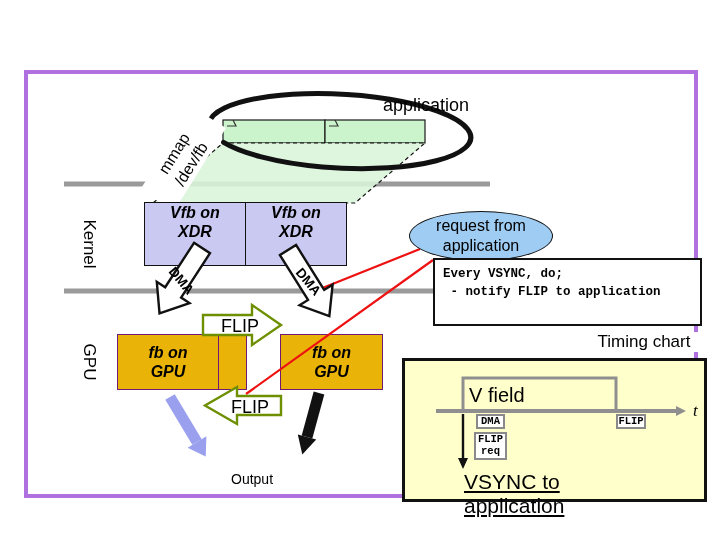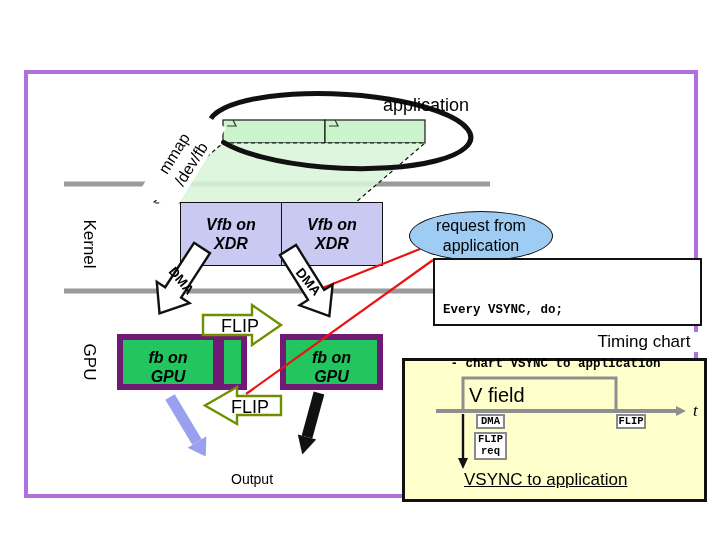--- a/index.html
+++ b/index.html
@@ -1,36 +1,36 @@
 <!DOCTYPE html>
 <html><head>
 <meta charset="utf-8">
 <style>
   html,body{margin:0;padding:0;}
   body{width:720px;height:540px;background:#fff;font-family:"Liberation Sans",sans-serif;position:relative;overflow:hidden;}
   .abs{position:absolute;}
   .layer{position:absolute;left:0;top:0;width:720px;height:540px;}
   .frame{left:24px;top:70px;width:666px;height:420px;border:4px solid #b170e0;}
   .z1{z-index:1;}.z2{z-index:2;}.z3{z-index:3;}.z4{z-index:4;}.z5{z-index:5;}
-  .vfb{background:#c9c9f2;border:1px solid #111;text-align:center;font-style:italic;font-weight:bold;font-size:16px;line-height:19px;padding-top:12px;box-sizing:border-box;margin-left:36px;}
-  .fbbox{background:#22c55e;border:6px solid #701a75;text-align:center;font-style:italic;font-weight:bold;font-size:16px;line-height:19px;padding-top:8px;box-sizing:border-box;}
+  .vfb{background:#c9c9f2;border:1px solid #111;text-align:center;font-style:italic;font-weight:bold;font-size:16px;line-height:19px;padding-top:0;box-sizing:border-box;}
+  .fbbox{background:#eab308;border:1px solid #701a75;text-align:center;font-style:italic;font-weight:bold;font-size:16px;line-height:19px;padding-top:8px;box-sizing:border-box;}
   .rotlabel{font-size:17px;text-align:center;transform:rotate(90deg);}
   .mmapband{left:134px;top:139px;width:98px;height:40px;background:#fff;transform:rotate(-58deg);font-size:16px;line-height:20px;text-align:center;box-sizing:border-box;}
   .applabel{left:383px;top:95px;width:100px;font-size:18px;}
   .dmatext{width:50px;height:16px;font-weight:bold;font-size:13.5px;text-align:center;transform:rotate(50deg);}
   .fliptext{width:48px;height:18px;font-size:18px;text-align:center;}
   .ellipse{left:409px;top:211px;width:144px;height:50px;background:#9fccf2;border:1.3px solid #111;border-radius:50%;text-align:center;font-size:16px;line-height:20px;padding-top:4px;box-sizing:border-box;}
   .vsyncbox{left:433px;top:258px;width:269px;height:68px;background:#fff;border:2px solid #111;box-sizing:border-box;font-family:"Liberation Mono",monospace;font-weight:bold;font-size:12.5px;line-height:18px;padding:5px 0 0 8px;}
-  .vsyncbox div{white-space:pre;margin-top:36px;}
+  .vsyncbox div{white-space:pre;}
   .yellowbox{left:402px;top:358px;width:305px;height:144px;background:#ffffcc;border:3px solid #111;box-sizing:border-box;}
   .timtitle{left:582px;top:332px;width:124px;height:20px;background:#fff;font-size:17px;text-align:center;}
   .vfieldlabel{left:469px;top:384px;width:70px;font-size:20px;}
   .tlabel{left:693px;top:401px;width:16px;font-size:17px;font-style:italic;font-family:"Liberation Serif",serif;}
   .smallbox{background:#fff;border:2px solid #8a8a8a;font-family:"Liberation Mono",monospace;font-weight:bold;font-size:10.5px;line-height:11.5px;text-align:center;box-sizing:border-box;}
-  .vsynclabel{left:464px;top:470px;width:180px;font-size:17px;text-decoration:underline;}
+  .vsynclabel{left:464px;top:470px;width:180px;font-size:21px;text-decoration:underline;}
   .outputlabel{left:231px;top:471px;width:70px;font-size:14px;}
 </style>
 </head>
 <body>
 
 <div class="abs frame z1"></div>
 
 <svg class="layer z1">
   <line x1="64" y1="184" x2="490" y2="184" stroke="#9a9a9a" stroke-width="5"></line>
   <line x1="64" y1="291" x2="434" y2="291" stroke="#9a9a9a" stroke-width="5"></line>
@@ -104,21 +104,21 @@
 <div class="abs fliptext z5" style="left:216px;top:316px;">FLIP</div>
 <div class="abs fliptext z5" style="left:226px;top:397px;">FLIP</div>
 
 <div class="abs ellipse z5">
   <div>request from</div>
   <div>application</div>
 </div>
 
 <div class="abs vsyncbox z5">
     <div>Every VSYNC, do;</div>
-    <div> - chart VSYNC to application</div>
+    <div> - notify FLIP to application</div>
   </div>
 
 <div class="abs timtitle z5">Timing chart</div>
 <div class="abs vfieldlabel z5">V field</div>
 <div class="abs tlabel z5">t</div>
 <div class="abs smallbox z5" style="left:476px;top:414px;width:29px;height:15px;">DMA</div>
 <div class="abs smallbox z5" style="left:616px;top:414px;width:30px;height:15px;">FLIP</div>
 <div class="abs smallbox z5" style="left:474px;top:432px;width:33px;height:28px;">
   <div>FLIP</div>
   <div>req</div>

